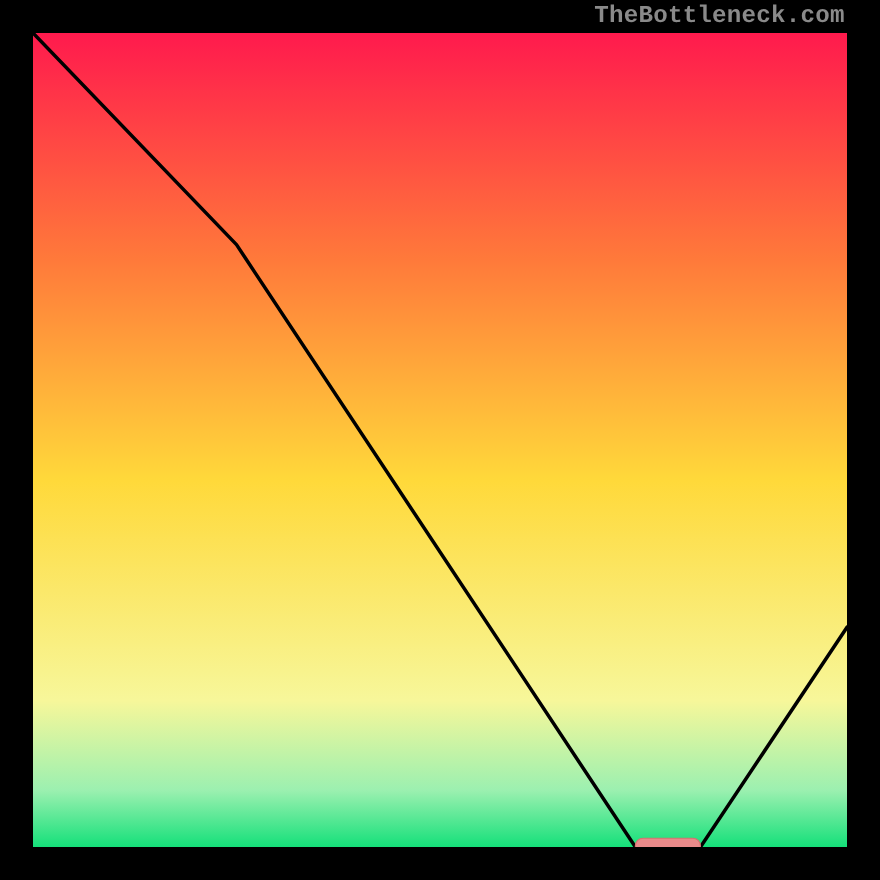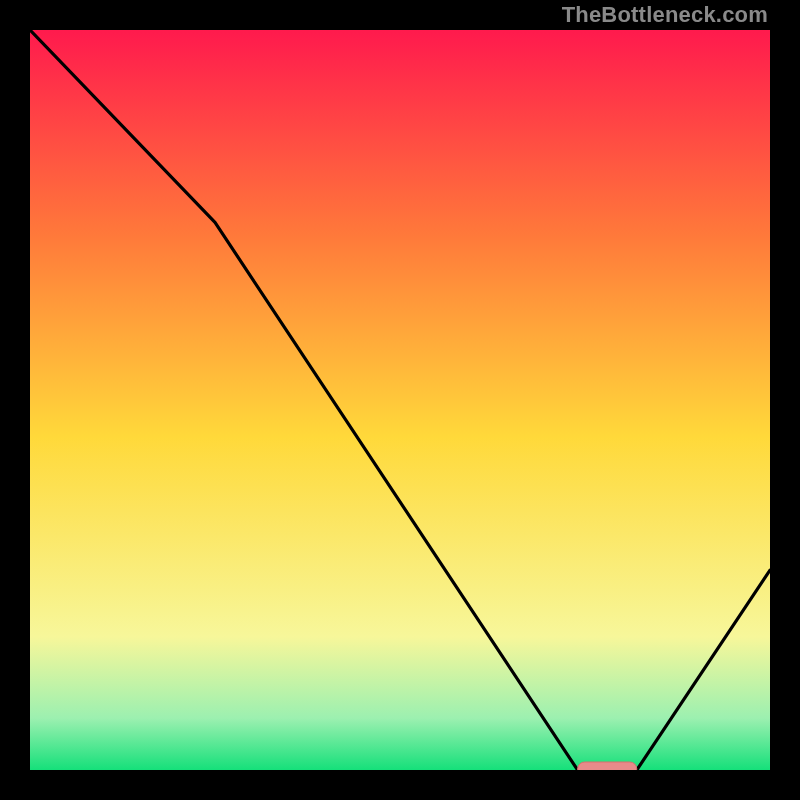--- a/index.html
+++ b/index.html
@@ -10,20 +10,21 @@
     background: #000;
     font-family: Arial, Helvetica, sans-serif;
   }
   .frame {
     position: absolute;
     left: 0;
     top: 0;
     width: 786px;
     height: 800px;
     background: #000;
+    font-family: Liberation Mono, monospace;
   }
   .watermark {
     position: absolute;
     top: 2px;
     right: 18px;
     color: #8a8a8a;
     font-size: 22px;
     font-weight: 600;
     letter-spacing: 0.2px;
     user-select: none;

